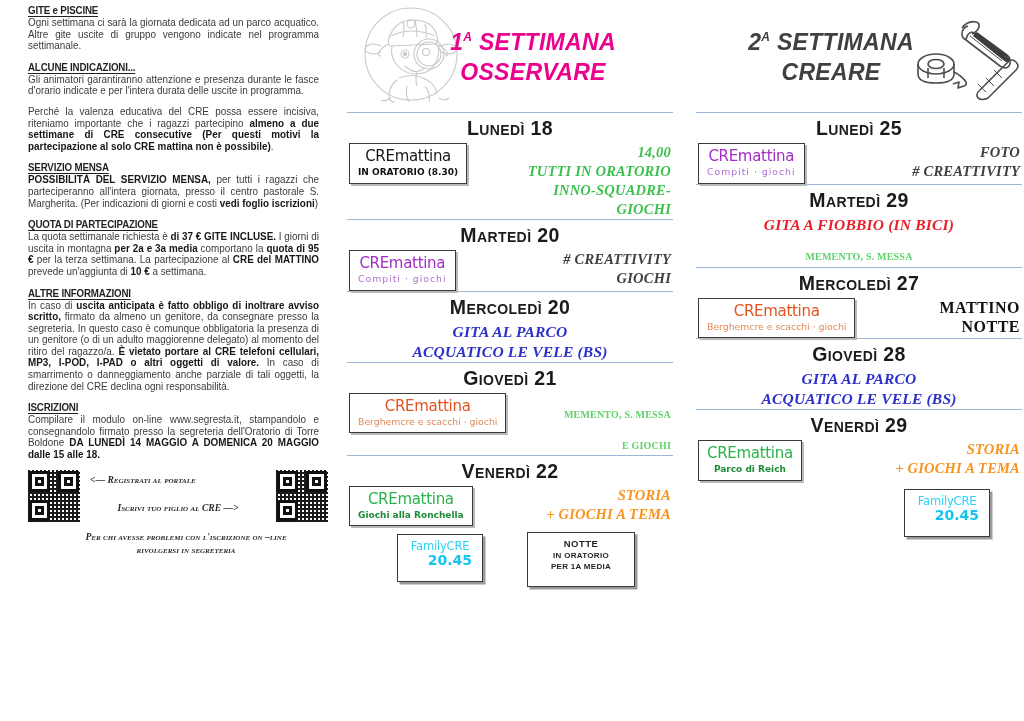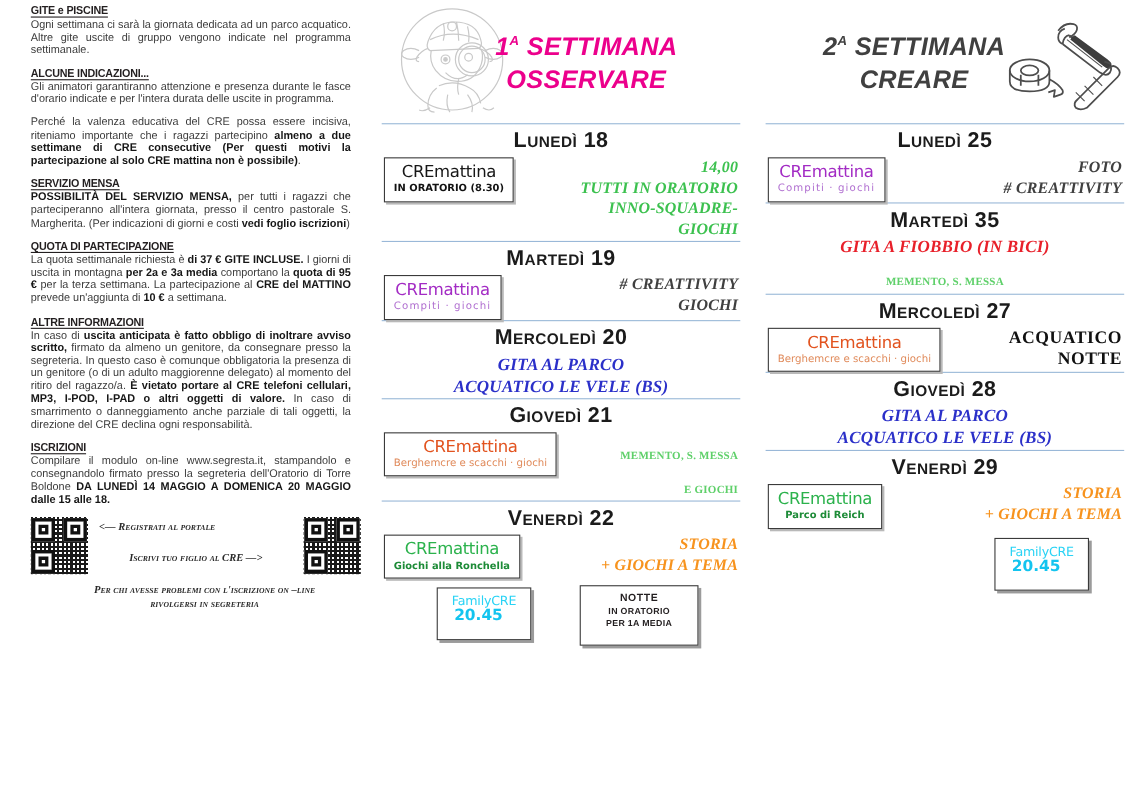--- a/index.html
+++ b/index.html
@@ -147,21 +147,21 @@
     position:absolute;border:1.8px solid #3a3a3a;background:#fff;
     box-shadow:2.5px 2.5px 0 #9b9b9b;text-align:center;
   }
   .mb-fam{width:84px;height:42px;padding-top:4px;}
   .mb-fam .t1{
     font-family:"DejaVu Sans",sans-serif;font-size:11.5px;
     color:#29d3f5;line-height:14px;letter-spacing:-.2px;
   }
   .mb-fam .t2{
     font-family:"DejaVu Sans",sans-serif;font-weight:bold;font-size:14px;
-    color:#13c4ef;line-height:15px;text-align:center;padding-right:10px;
+    color:#13c4ef;line-height:15px;text-align:right;padding-right:10px;
   }
   .mb-notte{width:106px;height:48px;padding-top:5px;}
   .mb-notte .t1{font-size:9.5px;font-weight:bold;letter-spacing:.5px;line-height:12px;}
   .mb-notte .t2{font-size:8px;font-weight:bold;letter-spacing:.3px;line-height:11px;}
   svg{display:block;}
 </style>
 </head>
 <body>
 
 <div class="page">
@@ -260,21 +260,21 @@
             <div class="note sm">
               <div class="n-green">14,00</div>
               <div class="n-green">TUTTI IN ORATORIO</div>
               <div class="n-green">INNO-SQUADRE-</div>
               <div class="n-green">GIOCHI</div>
             </div>
           </div>
         </div>
         <div class="rule"></div>
         <div class="day">
-          <div class="day-name">Martedì 19</div>
+          <div class="day-name">Martedì 20</div>
           <div class="day-body">
             <div class="crebox c-purple">
               <div class="ctitle">CREmattina</div>
               <div class="csub">Compiti · giochi</div>
             </div>
             <div class="note sm">
               <div class="n-pink"># CREATTIVITY</div>
               <div class="n-pink">GIOCHI</div>
             </div>
           </div>
@@ -367,38 +367,38 @@
               <div class="csub">Compiti · giochi</div>
             </div>
             <div class="note sm">
               <div class="n-pink">FOTO</div>
               <div class="n-pink"># CREATTIVITY</div>
             </div>
           </div>
         </div>
         <div class="rule"></div>
         <div class="day">
-          <div class="day-name">Martedì 35</div>
+          <div class="day-name">Martedì 29</div>
           <div class="day-body">
             <div class="note">
               <div class="n-red">GITA A FIOBBIO (IN BICI)</div>
               <div class="n-greenlt">MEMENTO, S. MESSA</div>
             </div>
           </div>
         </div>
         <div class="rule"></div>
         <div class="day">
           <div class="day-name">Mercoledì 27</div>
           <div class="day-body">
             <div class="crebox c-orange">
               <div class="ctitle">CREmattina</div>
               <div class="csub">Berghemcre e scacchi · giochi</div>
             </div>
             <div class="note sm">
-              <div class="n-black">ACQUATICO</div>
+              <div class="n-black">MATTINO</div>
               <div class="n-black">NOTTE</div>
             </div>
           </div>
         </div>
         <div class="rule"></div>
         <div class="day">
           <div class="day-name">Giovedì 28</div>
           <div class="day-body">
             <div class="note">
               <div class="n-blue">GITA AL PARCO</div>

